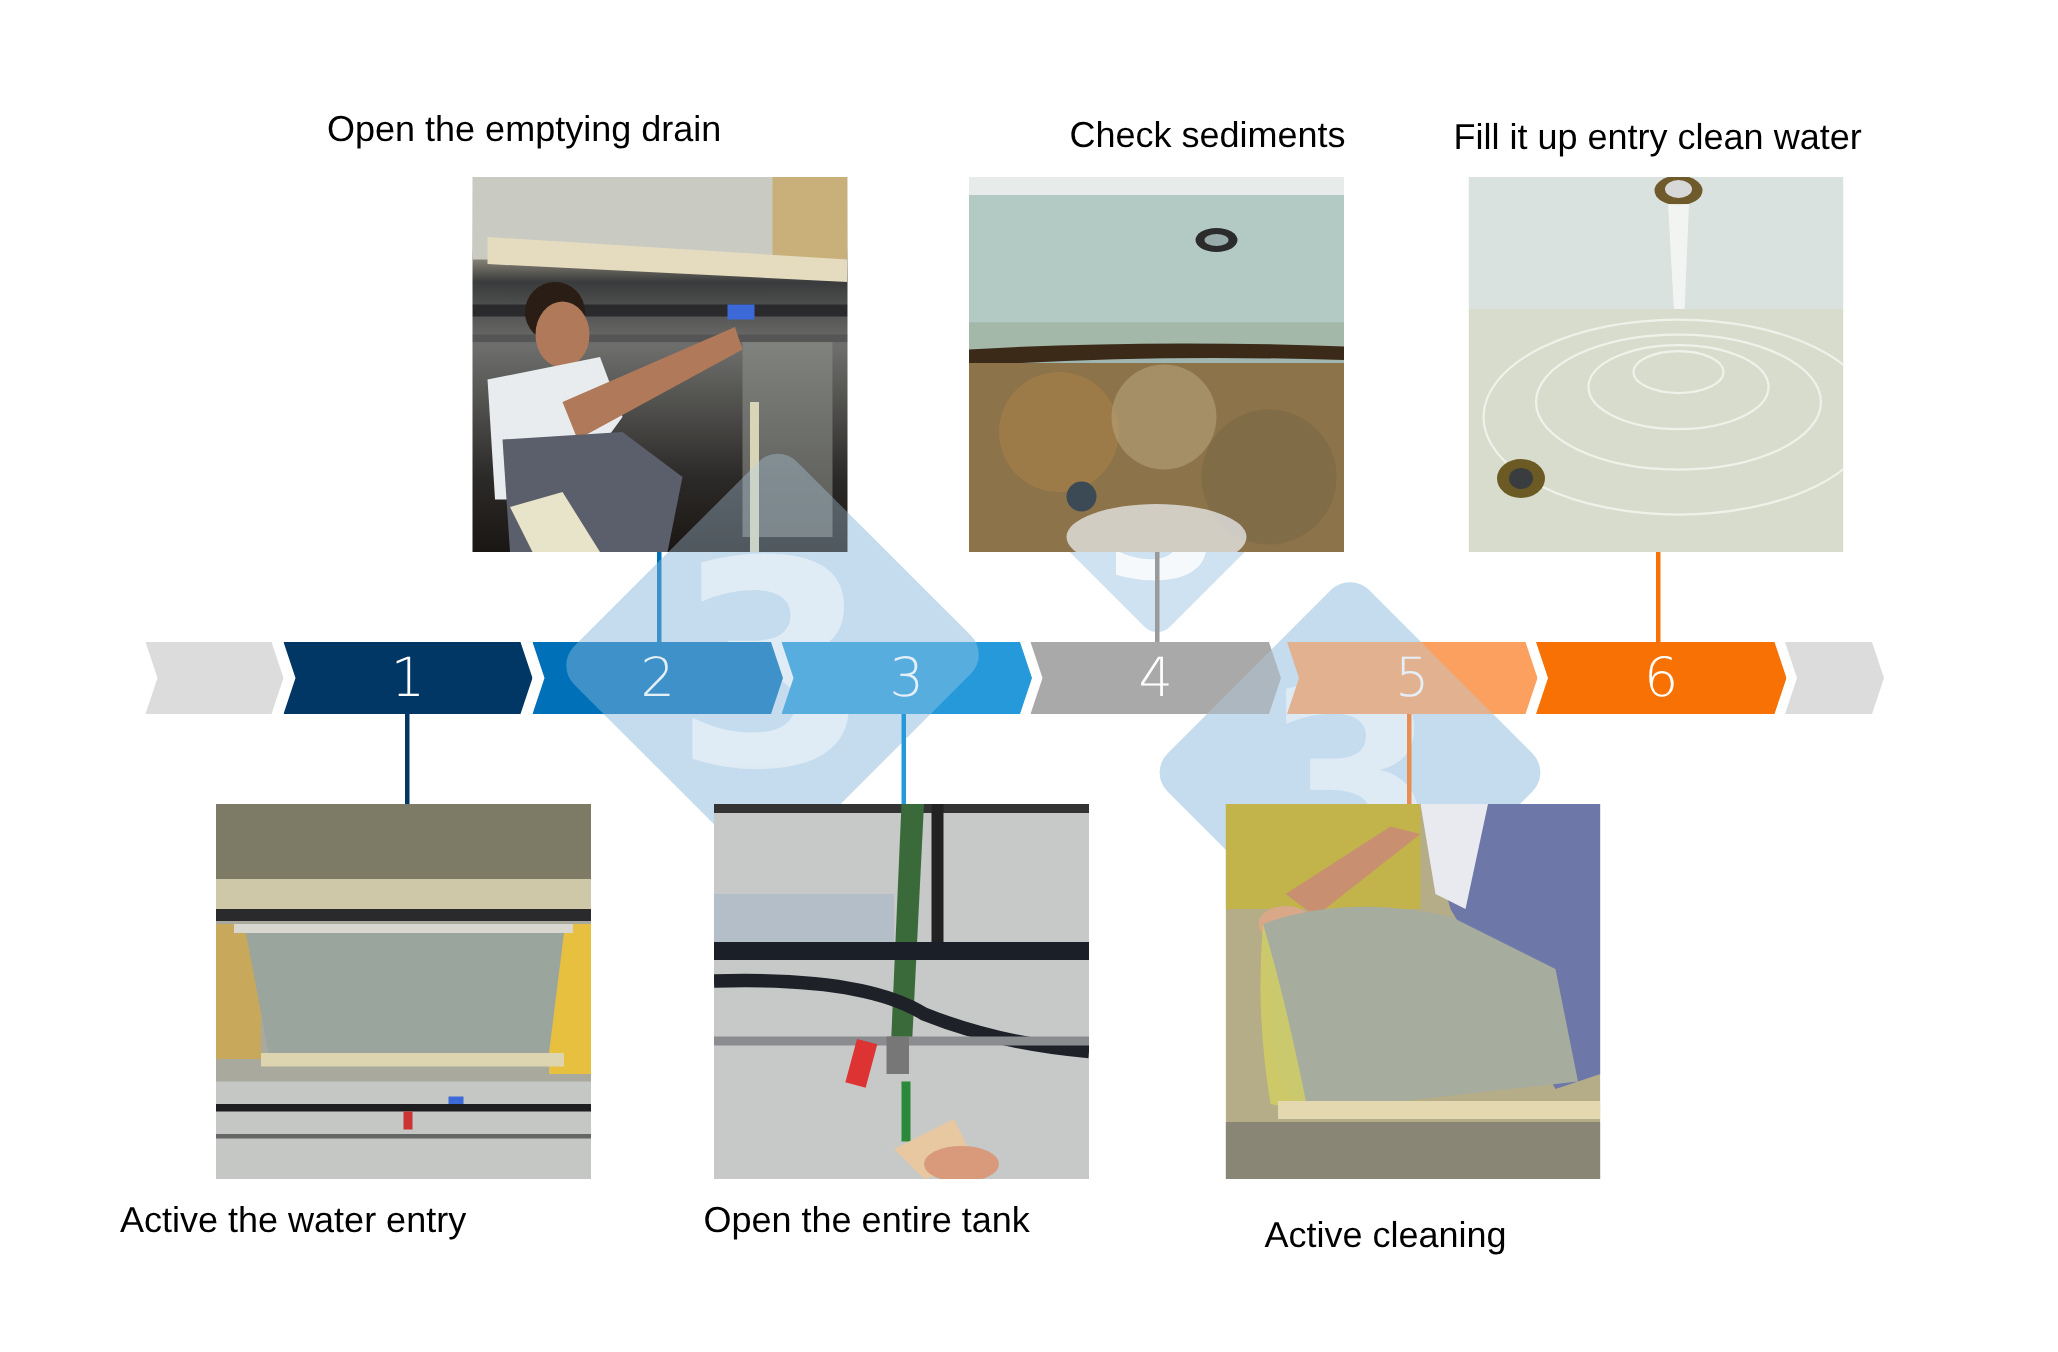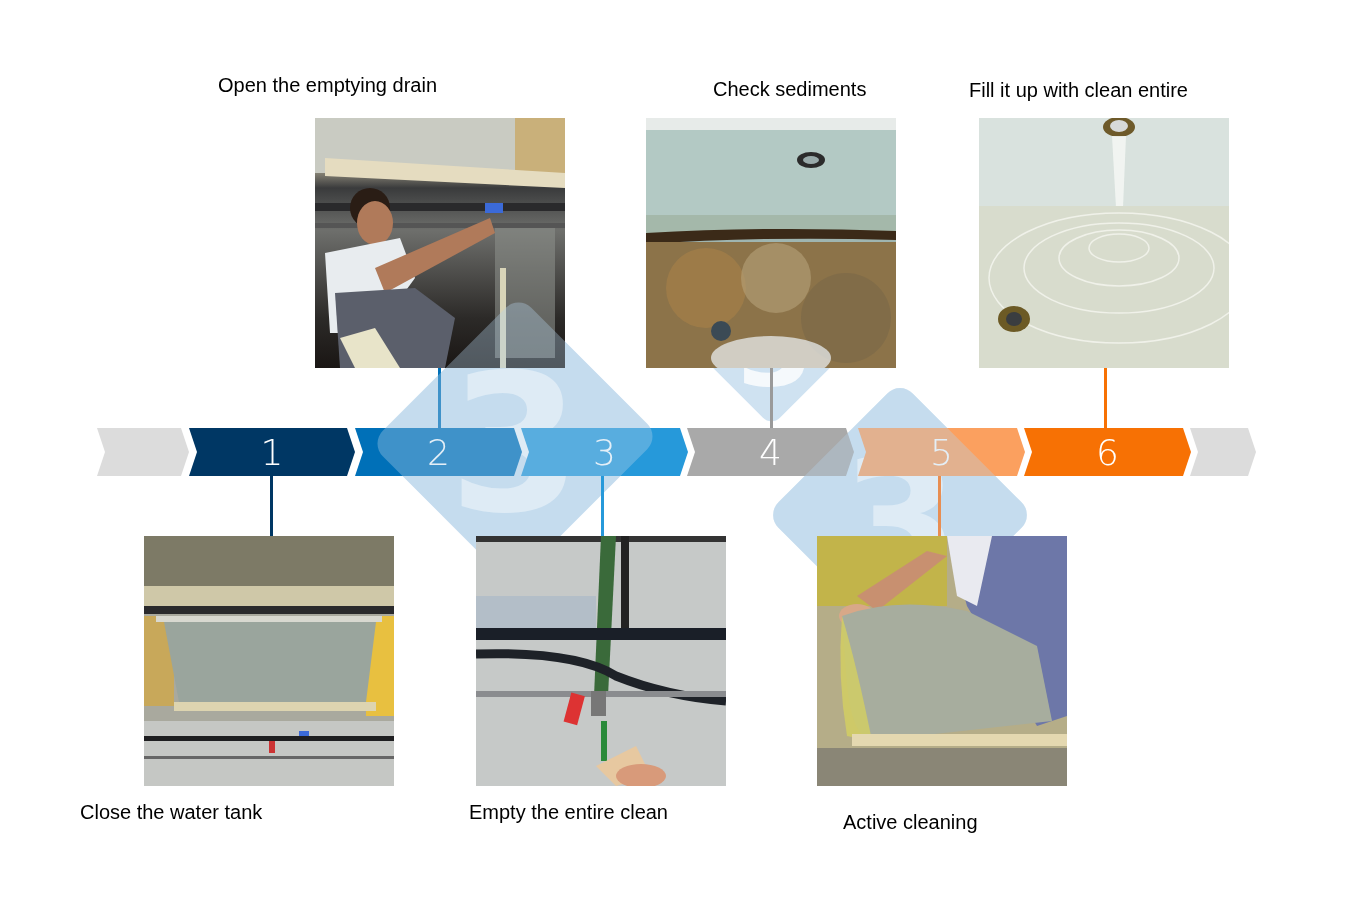--- a/index.html
+++ b/index.html
@@ -1,18 +1,18 @@
 <!DOCTYPE html>
 <html><head>
 <meta charset="utf-8">
 <style>
   html, body { margin:0; padding:0; background:#ffffff; }
   body { width:1372px; height:901px; position:relative; overflow:hidden;
          font-family:"Liberation Sans", sans-serif; }
-  .caption { position:absolute; font-size:20px; color:#000; white-space:nowrap; line-height:1; }
+  .caption { position:absolute; font-size:24px; color:#000; white-space:nowrap; line-height:1; }
   .photo { position:absolute; width:250px; height:250px; overflow:hidden; }
   .connector { position:absolute; width:3px; }
   .chev { position:absolute; top:428px; height:48px; }
   .chev svg { display:block; }
   .chev .num { position:absolute; left:0; right:0; top:0; bottom:0; display:flex;
                align-items:center; justify-content:center; color:#fff;
                font-family:"DejaVu Sans", sans-serif; font-size:36px; font-weight:300; }
   .watermark { position:absolute; pointer-events:none; }
 </style>
 </head>
@@ -26,21 +26,21 @@
   <rect x="40" y="40" width="110" height="120" rx="12" transform="rotate(45 95 100)" fill="#B5D3EA" opacity="0.65"></rect>
   <text x="95" y="140" text-anchor="middle" font-family="DejaVu Sans, sans-serif" font-weight="bold" font-size="110" fill="#ffffff" opacity="0.8">3</text>
 </svg>
 <svg class="watermark" style="left:750px;top:370px;" width="300" height="290" viewBox="0 0 300 290">
   <rect x="55" y="50" width="190" height="190" rx="18" transform="rotate(45 150 145)" fill="#B5D3EA" opacity="0.65"></rect>
   <text x="150" y="210" text-anchor="middle" font-family="DejaVu Sans, sans-serif" font-weight="bold" font-size="170" fill="#ffffff" opacity="0.8">3</text>
 </svg>
 
 <div class="caption" style="left:218px;top:75px;">Open the emptying drain</div>
 <div class="caption" style="left:665px;top:79px;margin-left:48px;">Check sediments</div>
-<div class="caption" style="left:969px;top:80px;">Fill it up with clean entire</div>
+<div class="caption" style="left:969px;top:80px;">Fill it up entry clean water</div>
 
 <div class="photo" style="left:315px;top:118px;background:linear-gradient(180deg,#cfcfc6 0%,#b7b09a 18%,#3a3b3c 28%,#6e6f6c 45%,#2c2a28 80%,#1a1614 100%);">
   <svg width="250" height="250" viewBox="0 0 250 250">
     <rect x="0" y="0" width="250" height="55" fill="#c9cbc2"></rect>
     <rect x="200" y="0" width="50" height="55" fill="#c9b07a"></rect>
     <polygon points="10,40 250,55 250,70 10,58" fill="#e5dcc0"></polygon>
     <rect x="0" y="85" width="250" height="8" fill="#2a2a2c"></rect>
     <rect x="0" y="105" width="250" height="5" fill="#555"></rect>
     <rect x="180" y="110" width="60" height="130" fill="#8b8d88" opacity="0.6"></rect>
     <rect x="185" y="150" width="6" height="100" fill="#d8d4b8"></rect>
@@ -205,15 +205,15 @@
     <polygon points="130,0 175,0 160,70 140,60" fill="#e9eaf0"></polygon>
     <polygon points="40,60 110,15 130,20 60,75" fill="#c89070"></polygon>
     <ellipse cx="40" cy="80" rx="18" ry="12" fill="#d8a888"></ellipse>
     <path d="M25 80 Q 80 60 150 75 L220 110 L235 185 L55 205 Q 35 200 30 150 Z" fill="#a7ad9e"></path>
     <path d="M25 80 Q 40 130 55 205 L30 200 Q 20 140 25 80 Z" fill="#d4d060" opacity="0.8"></path>
     <rect x="35" y="198" width="215" height="12" fill="#e4d8b0"></rect>
     <rect y="212" width="250" height="38" fill="#8a8676"></rect>
   </svg>
 </div>
 
-<div class="caption" style="left:80px;top:802px;">Close the water tank</div>
-<div class="caption" style="left:469px;top:802px;">Empty the entire clean</div>
+<div class="caption" style="left:80px;top:802px;">Active the water entry</div>
+<div class="caption" style="left:469px;top:802px;">Open the entire tank</div>
 <div class="caption" style="left:843px;top:812px;">Active cleaning</div>
 
 </body></html>

